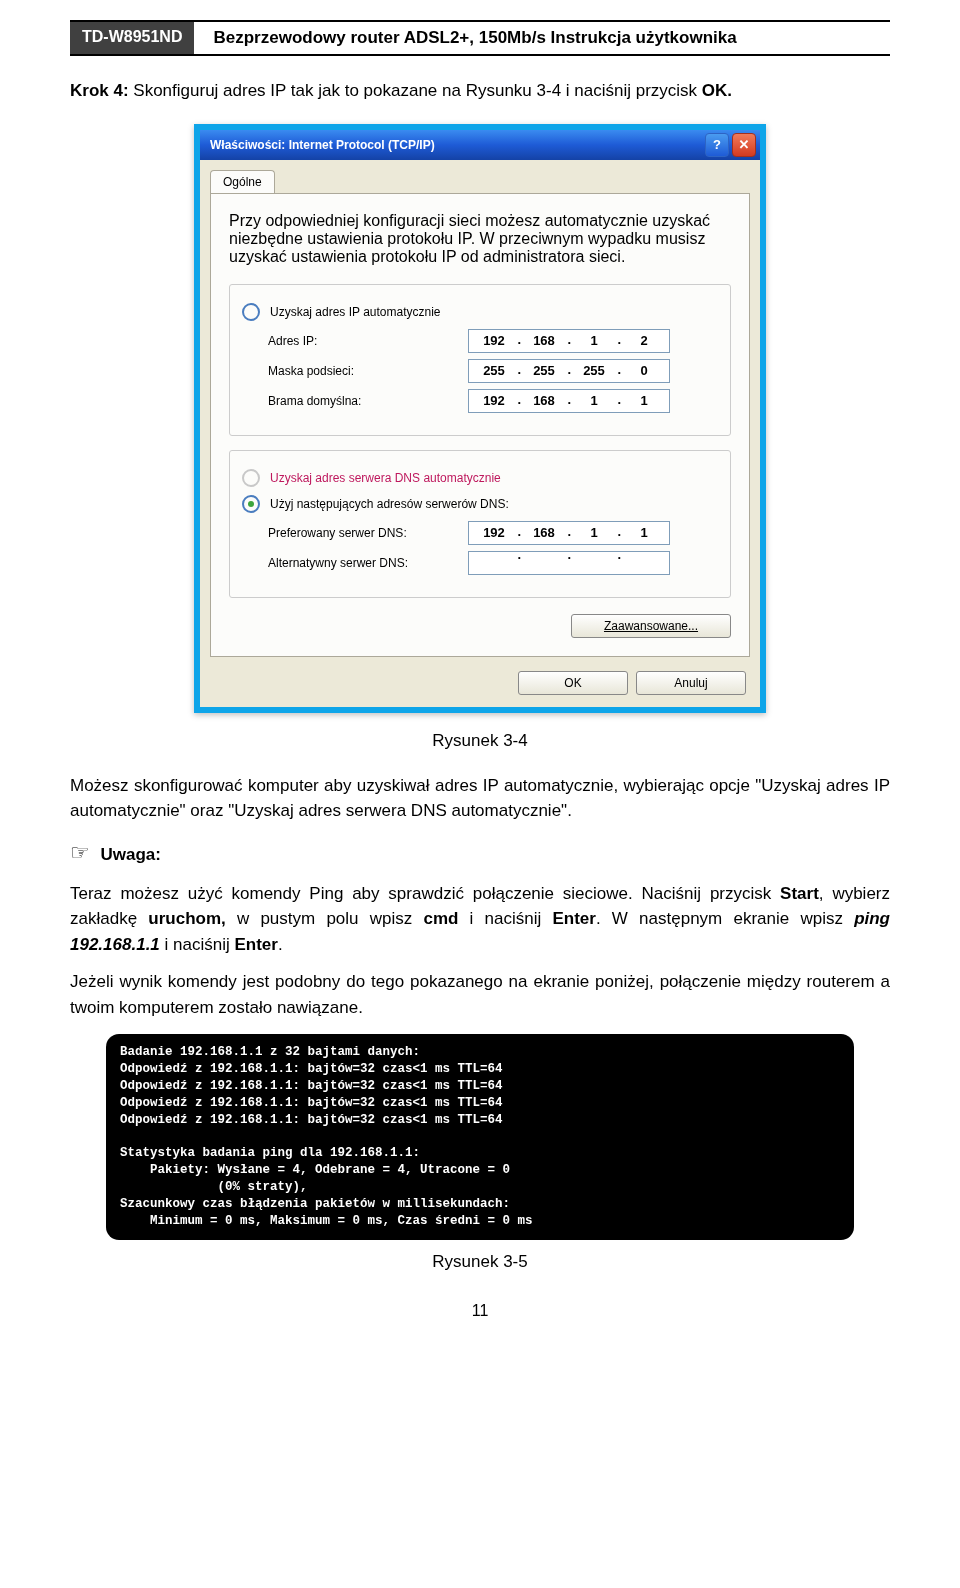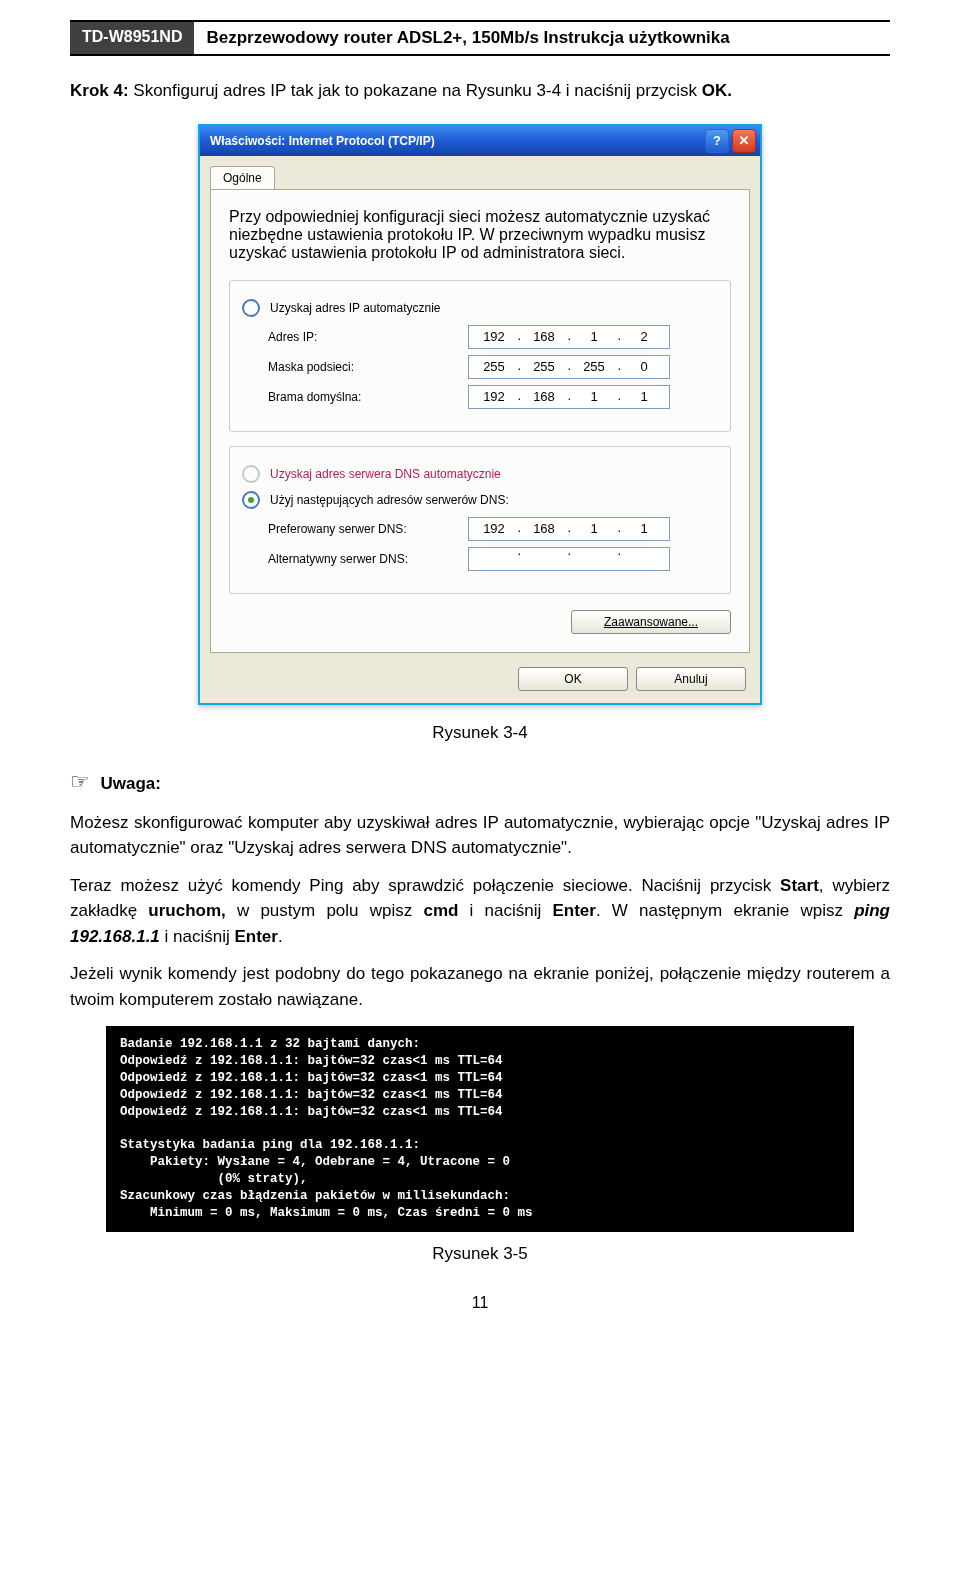--- a/index.html
+++ b/index.html
@@ -24,36 +24,36 @@
     color: #fff;
     font-weight: bold;
     padding: 6px 12px;
     font-size: 16px;
   }
   .title-box {
     flex: 1;
     color: #000;
     font-weight: bold;
     font-size: 17px;
-    padding: 6px 12px;
+    padding: 6px 19px;
     display: flex;
     align-items: center;
   }
   .body-text {
     font-size: 17px;
     line-height: 1.5;
   }
   .body-text p { margin: 0 0 12px 0; }
   .step { margin-bottom: 10px; }
   .bold { font-weight: bold; }
 
   .dialog {
     width: 560px;
     margin: 20px auto 18px auto;
-    border: 2px solid #0ea5e9;
+    border: 6px solid #0ea5e9;
     border-radius: 0;
     box-shadow: 0 2px 6px rgba(0,0,0,0.25);
     font-size: 12px;
     background: #ece9d8;
   }
   .titlebar {
     display: flex;
     align-items: center;
     height: 30px;
     background: linear-gradient(to bottom, #3a8bf0 0%, #1e5bd6 50%, #1442a6 100%);
@@ -144,20 +144,21 @@
   .field-label {
     width: 200px;
   }
   .ip-input {
     display: flex;
     border: 1px solid #7f9db9;
     background: #fff;
     height: 22px;
     width: 200px;
     align-items: center;
+    font-weight: bold;
   }
   .ip-input.empty { }
   .octet {
     flex: 1;
     text-align: center;
     position: relative;
     font-size: 13px;
   }
   .octet:not(:last-child)::after {
     content: ".";
@@ -203,20 +204,21 @@
     margin: 14px auto 10px auto;
     background: #000;
     color: #fff;
     font-family: "Courier New", monospace;
     font-size: 12.5px;
     font-weight: bold;
     line-height: 1.35;
     padding: 10px 14px;
     white-space: pre;
     overflow: hidden;
+    border-radius: 13px;
   }
   .pageno {
     text-align: center;
     font-size: 16px;
     margin-top: 30px;
   }
 </style>
 </head>
 <body>
 
@@ -315,25 +317,25 @@
     </div>
     <div class="dialog-buttons">
       <span class="btn">OK</span>
       <span class="btn">Anuluj</span>
     </div>
   </div>
 
   <div class="caption">Rysunek 3-4</div>
 
   <div class="body-text">
+    <p style="text-align:justify;">Możesz skonfigurować komputer aby uzyskiwał adres IP automatycznie, wybierając opcje "Uzyskaj adres IP automatycznie" oraz "Uzyskaj adres serwera DNS automatycznie".</p>
     <p>
       <span class="pointer">☞</span>
       <span class="bold">Uwaga:</span>
     </p>
-    <p style="text-align:justify;">Możesz skonfigurować komputer aby uzyskiwał adres IP automatycznie, wybierając opcje "Uzyskaj adres IP automatycznie" oraz "Uzyskaj adres serwera DNS automatycznie".</p>
 
     <p style="text-align:justify;">
       <span>Teraz możesz użyć komendy Ping aby sprawdzić połączenie sieciowe. Naciśnij przycisk </span><span class="bold">Start</span><span>, wybierz zakładkę </span><span class="bold">uruchom,</span><span> w pustym polu wpisz </span><span class="bold">cmd</span><span> i naciśnij </span><span class="bold">Enter</span><span>. W następnym ekranie wpisz </span><span class="bold" style="font-style:italic;">ping 192.168.1.1</span><span> i naciśnij </span><span class="bold">Enter</span><span>.</span>
     </p>
 
     <p style="text-align:justify;">Jeżeli wynik komendy jest podobny do tego pokazanego na ekranie poniżej, połączenie między routerem a twoim komputerem zostało nawiązane.</p>
   </div>
 
   <div class="console">Badanie 192.168.1.1 z 32 bajtami danych:
 Odpowiedź z 192.168.1.1: bajtów=32 czas&lt;1 ms TTL=64

